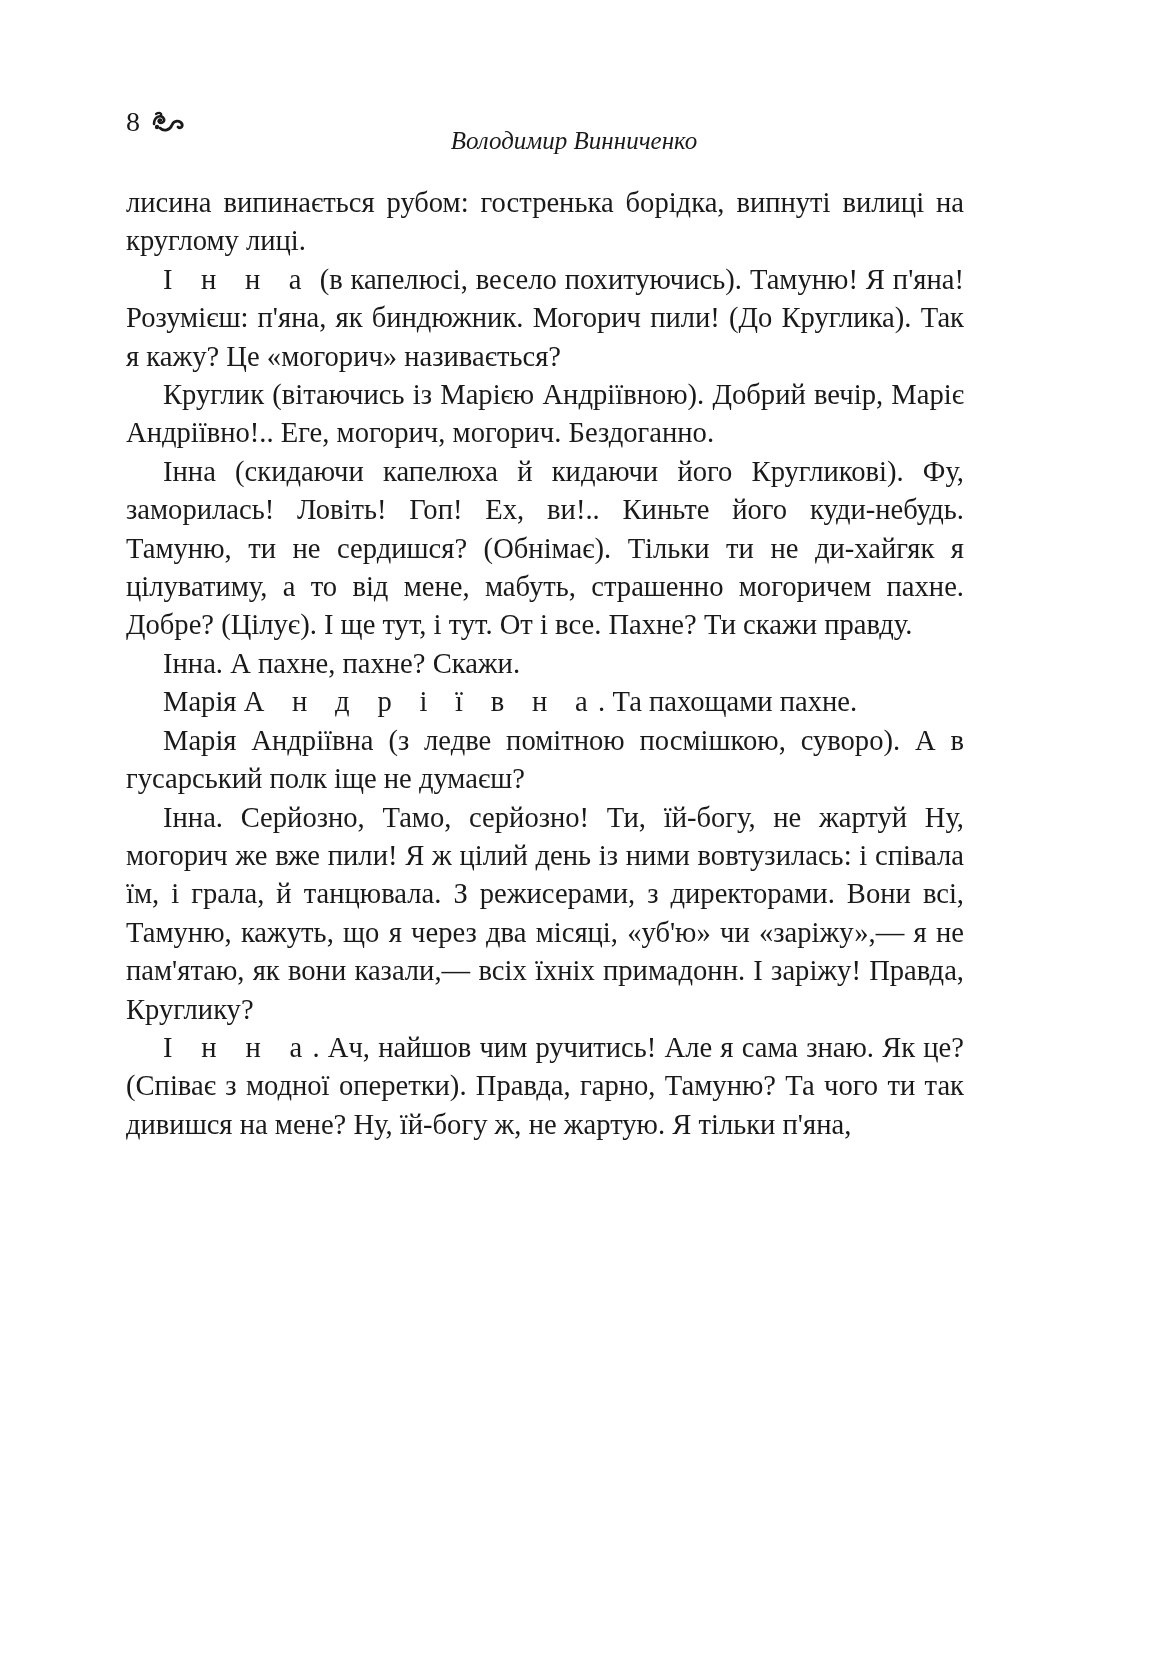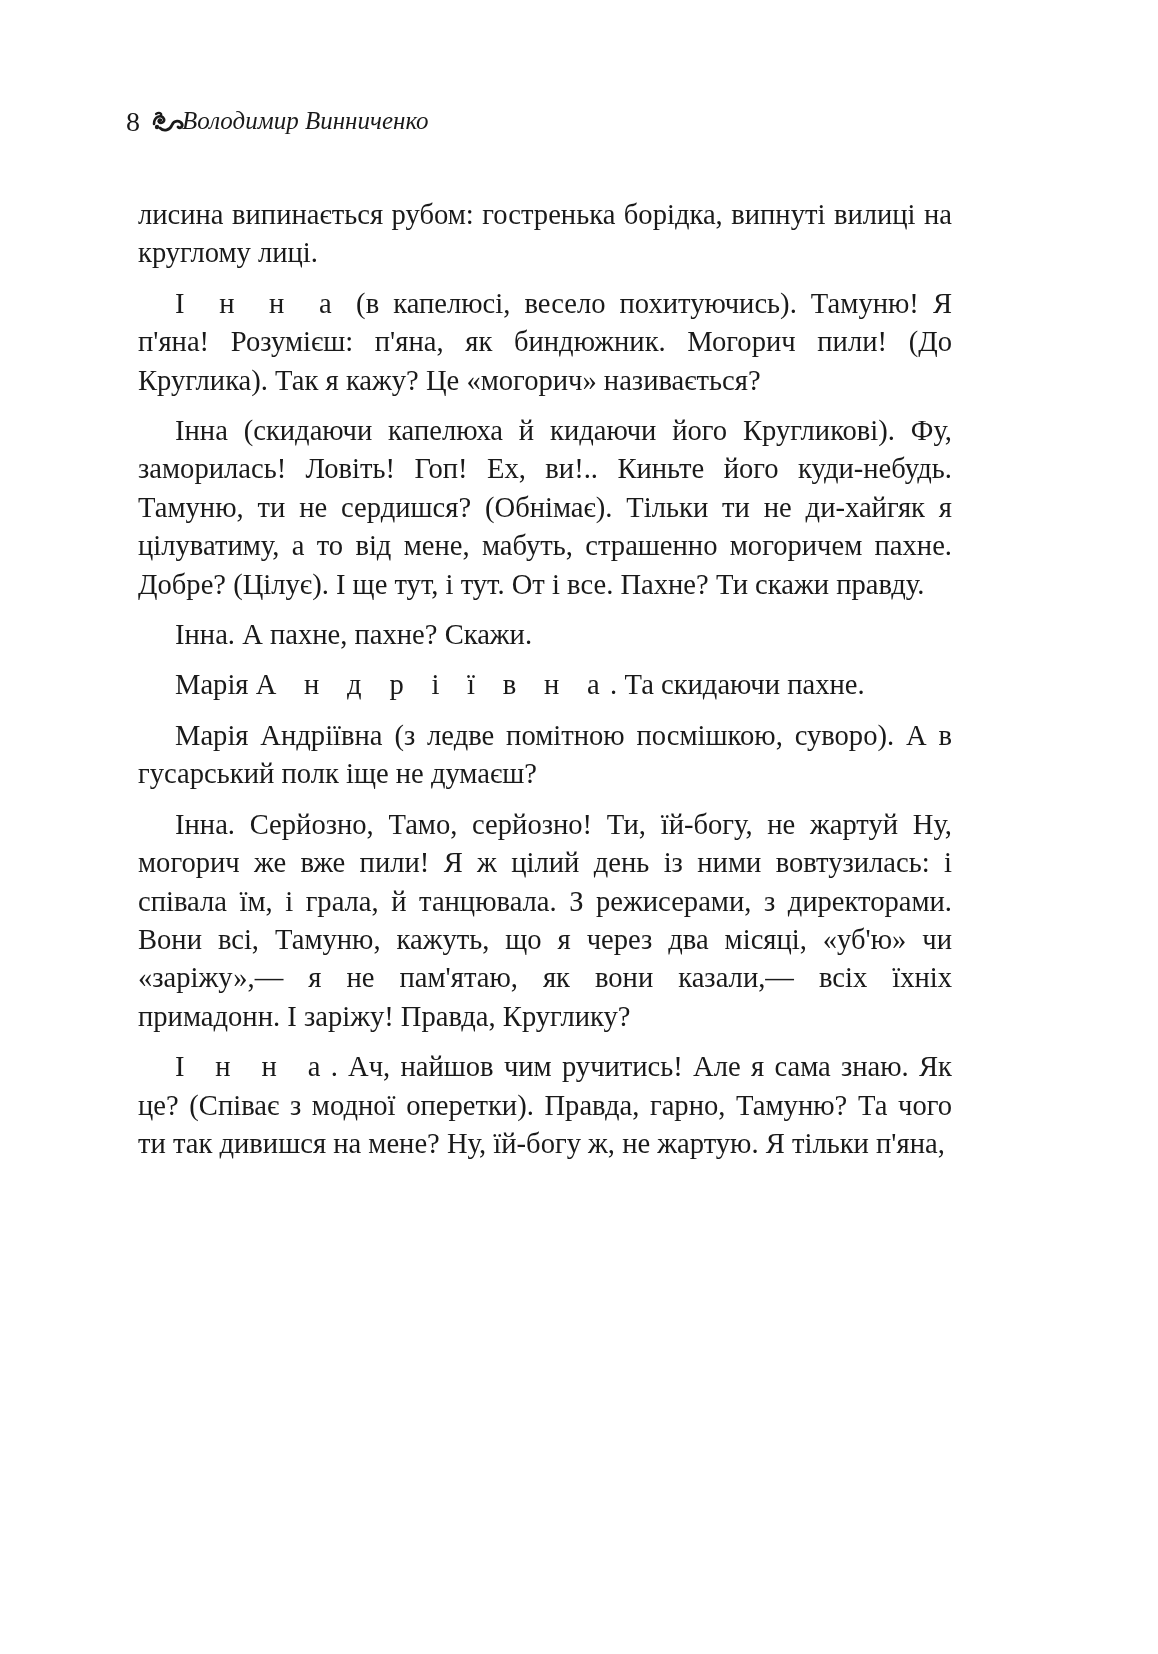--- a/index.html
+++ b/index.html
@@ -34,41 +34,41 @@
     position: absolute;
     left: 24px;
     top: 4px;
     width: 36px;
     height: 24px;
   }
   .running-title {
     position: absolute;
     left: 0;
     right: 0;
-    top: 0;
-    text-align: left;
+    top: 20px;
+    text-align: center;
     font-family: "Liberation Serif", "DejaVu Serif", serif;
     font-style: italic;
     font-size: 25px;
     line-height: 30px;
     padding-left: 56px;
     box-sizing: border-box;
   }
   .body-text {
     position: absolute;
     top: 184px;
     left: 126px;
     width: 838px;
     font-family: "Liberation Serif", "DejaVu Serif", serif;
     font-size: 28.6px;
     line-height: 38.4px;
     text-align: justify;
   }
   .para {
-    margin: 12px;
+    margin: 0;
     text-indent: 37px;
     text-align: justify;
   }
   .para.cont { text-indent: 0; }
   .spaced { letter-spacing: 0.36em; }
 </style>
 </head>
 <body>
 
 <div class="page-header">
@@ -83,27 +83,30 @@
 </div>
 
 <div class="body-text">
   <p class="para cont">
     <span>лисина випинається рубом: гостренька борідка, випнуті вилиці на круглому лиці.</span>
   </p>
   <p class="para">
     <span class="spaced">І н н а</span><span> (в капелюсі, весело похитуючись). Тамуню! Я п'яна! Розумієш: п'яна, як биндюжник. Могорич пили! (До Круглика). Так я кажу? Це «могорич» називається?</span>
   </p>
   <p class="para">
+    <span>Круглик</span><span> (вітаючись із Марією Андріївною). Добрий вечір, Маріє Андріївно!.. Еге, могорич, могорич. Бездоганно.</span>
+  </p>
+  <p class="para">
     <span>Інна</span><span> (скидаючи капелюха й кидаючи його Кругликові). Фу, заморилась! Ловіть! Гоп! Ех, ви!.. Киньте його куди-небудь. Тамуню, ти не сердишся? (Обнімає). Тільки ти не ди-хайгяк я цілуватиму, а то від мене, мабуть, страшенно могоричем пахне. Добре? (Цілує). І ще тут, і тут. От і все. Пахне? Ти скажи правду.</span>
   </p>
   <p class="para">
     <span>Інна</span><span>. А пахне, пахне? Скажи.</span>
   </p>
   <p class="para">
-    <span>Марія </span><span class="spaced">А н д р і ї в н а</span><span>. Та скидаючи пахне.</span>
+    <span>Марія </span><span class="spaced">А н д р і ї в н а</span><span>. Та пахощами пахне.</span>
   </p>
   <p class="para">
     <span>Марія Андріївна</span><span> (з ледве помітною посмішкою, суворо). А в гусарський полк іще не думаєш?</span>
   </p>
   <p class="para">
     <span>Інна</span><span>. Серйозно, Тамо, серйозно! Ти, їй-богу, не жартуй Ну, могорич же вже пили! Я ж цілий день із ними вовтузилась: і співала їм, і грала, й танцювала. З режисерами, з директорами. Вони всі, Тамуню, кажуть, що я через два місяці, «уб'ю» чи «заріжу»,— я не пам'ятаю, як вони казали,— всіх їхніх примадонн. І заріжу! Правда, Круглику?</span>
   </p>
   <p class="para">
     <span class="spaced">І н н а</span><span>. Ач, найшов чим ручитись! Але я сама знаю. Як це? (Співає з модної оперетки). Правда, гарно, Тамуню? Та чого ти так дивишся на мене? Ну, їй-богу ж, не жартую. Я тільки п'яна,</span>
   </p>

